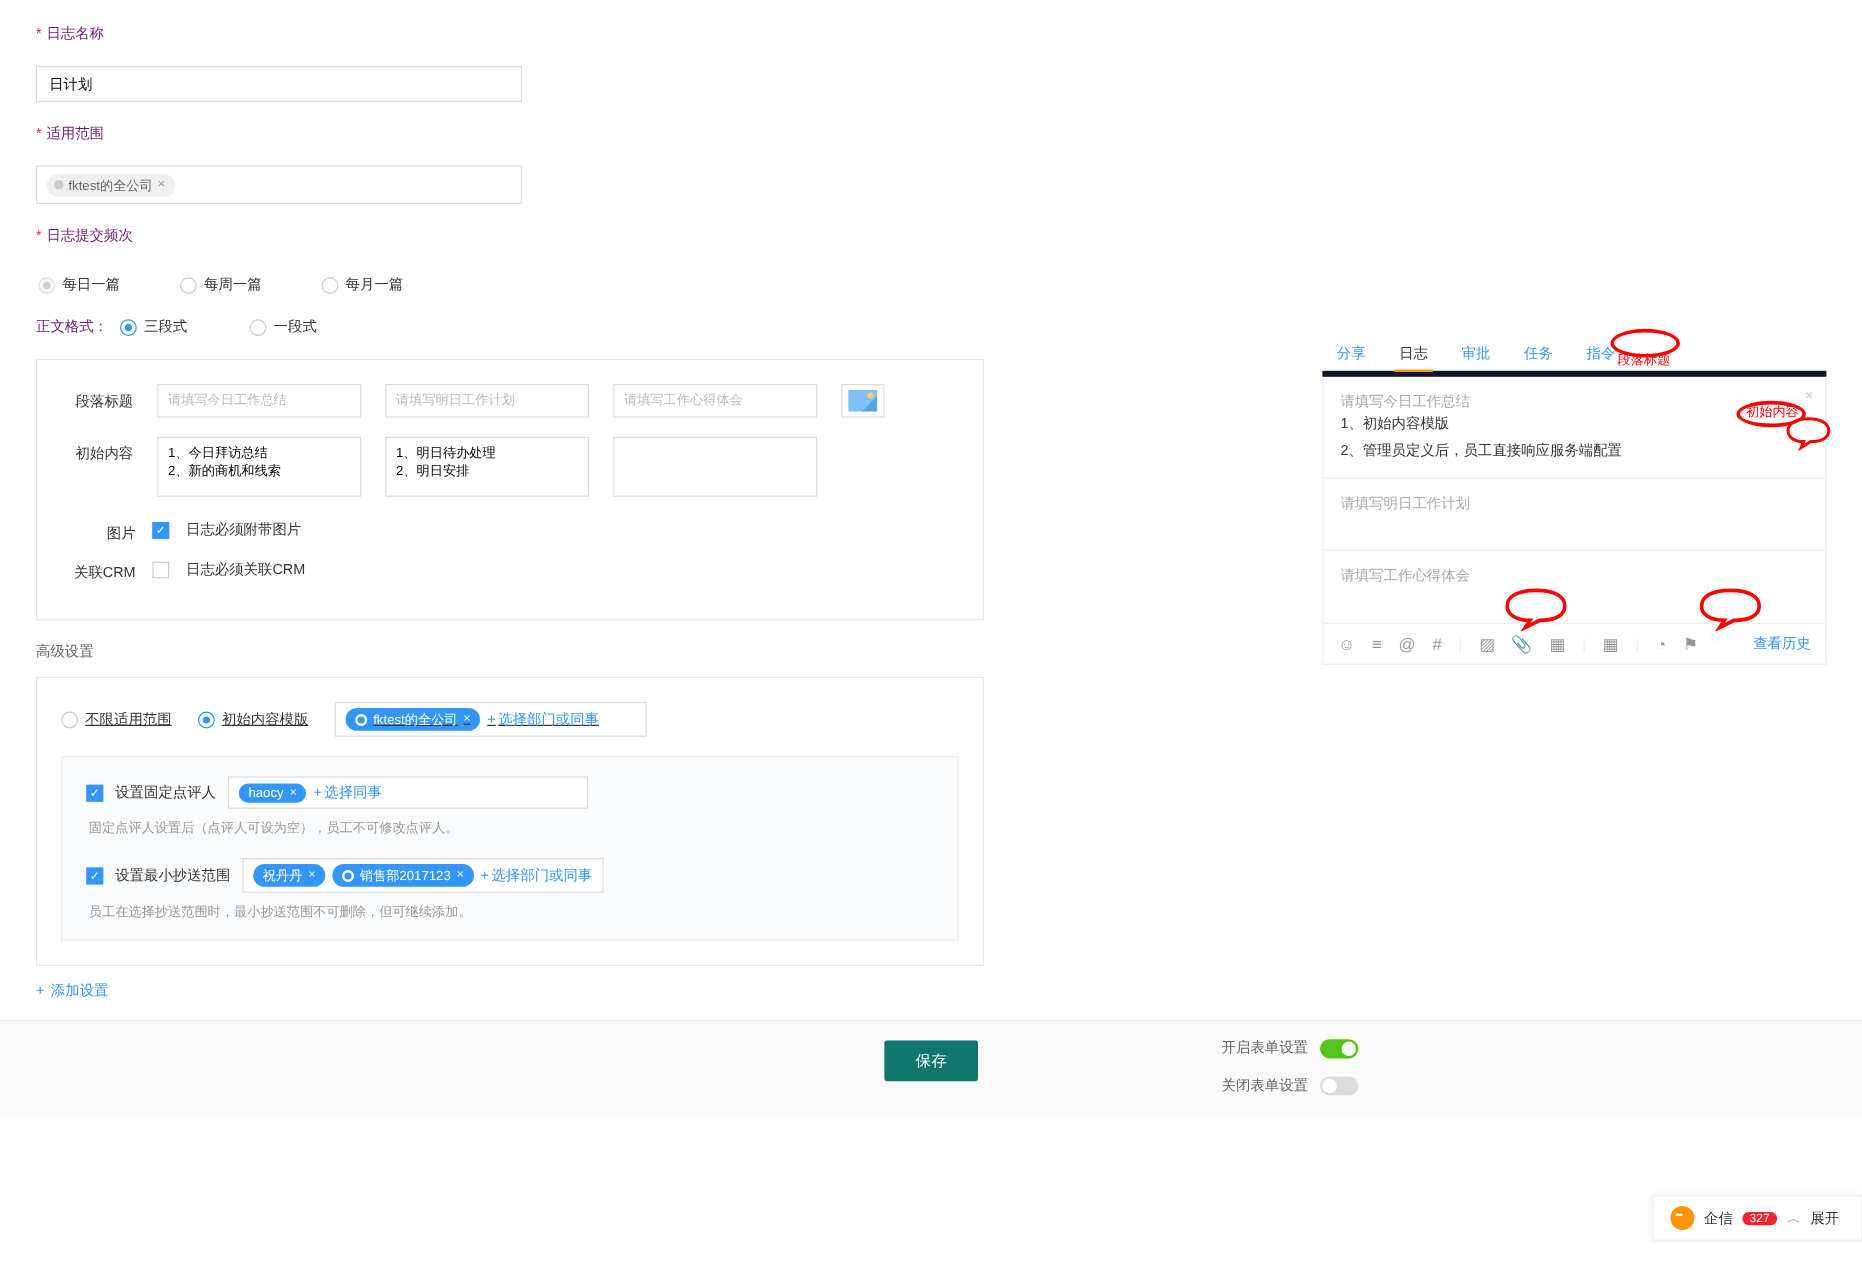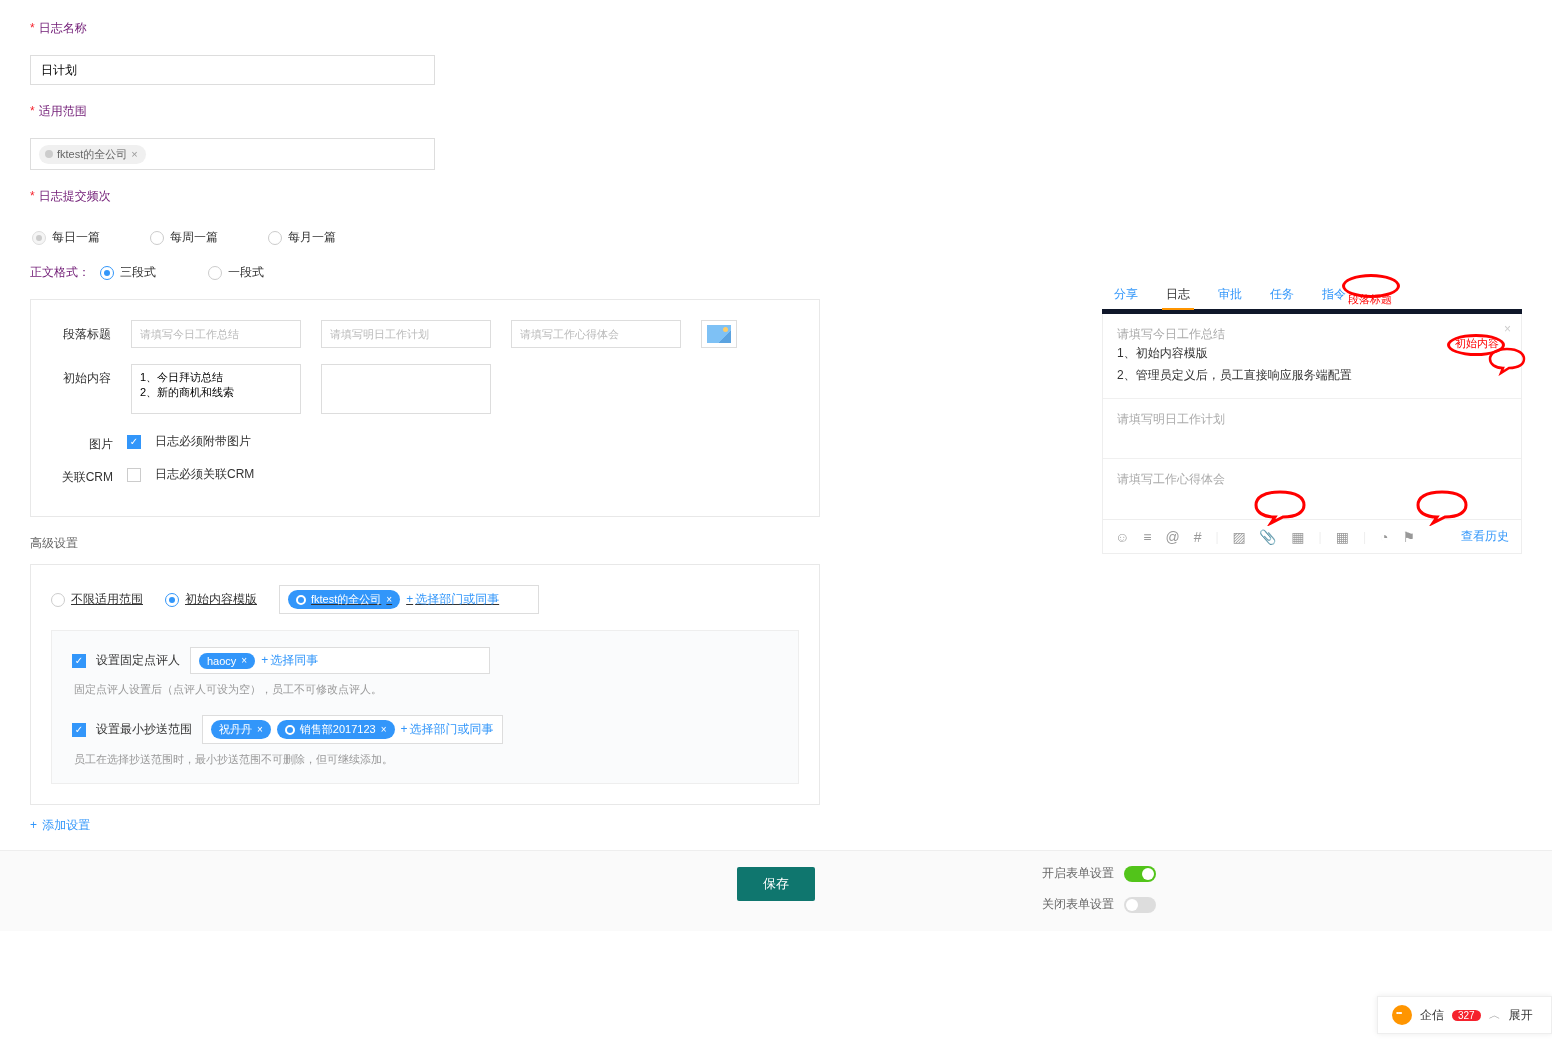--- a/index.html
+++ b/index.html
@@ -42,21 +42,21 @@
 .blue-pill .x2 { color: #fff; cursor:pointer; font-size:10px; }
 .link-btn { color: #3296fa; cursor: pointer; font-size: 12px; }
 .plus { color: #3296fa; margin-right: 2px; }
 .sub-section { border: 1px solid #eee; padding: 16px 20px; background:#fafbfc; margin-top:10px; }
 .sub-row { margin-bottom: 18px; }
 .sub-flex { display:flex; align-items:center; gap:10px; }
 .hint { color: #999; font-size: 11px; margin-top: 8px; margin-left: 2px; }
 .tag-input-box { border:1px solid #ddd; padding:4px 8px; display:flex; align-items:center; gap:6px; background:#fff; min-width:300px; }
 .footer { position:relative; background:#fafafa; margin-top:16px; padding:16px 0 30px; border-top:1px solid #eee; }
 .save-btn { background:#0f766e; color:#fff; border:none; padding:8px 26px; border-radius:2px; cursor:pointer; font-size:13px; display:block; margin:0 auto; }
-.toggle-row { position:absolute; right:396px; top:14px; display:flex; flex-direction:column; gap:14px; font-size:12px; color:#666; }
+.toggle-row { position:absolute; right:420px; top:14px; display:flex; flex-direction:column; gap:14px; font-size:12px; color:#666; }
 .toggle-item { display:flex; align-items:center; gap:10px; }
 .toggle { width:32px; height:16px; border-radius:8px; position:relative; cursor:pointer; }
 .toggle.on { background:#52c41a; }
 .toggle.off { background:#ddd; }
 .toggle::after { content:""; position:absolute; width:12px; height:12px; background:#fff; border-radius:50%; top:2px; }
 .toggle.on::after { right:2px; }
 .toggle.off::after { left:2px; }
 .add-link { color:#3296fa; cursor:pointer; margin-top:12px; display:inline-block; }
 
 
@@ -156,20 +156,22 @@
       <input class="col-input" placeholder="请填写明日工作计划" style="">
       <input class="col-input" placeholder="请填写工作心得体会" style="">
       <div class="img-placeholder">
           <div class="img-icon"></div>
         </div>
     </div>
     <div class="content-row">
       <div class="row-label">初始内容</div>
       <textarea class="col-textarea" style="">1、今日拜访总结
 2、新的商机和线索</textarea>
+      <textarea class="col-textarea" style="">1、明日待办处理
+2、明日安排</textarea>
       <textarea class="col-textarea" style=""></textarea>
     </div>
     <div class="check-row" style="margin-left:22px">
       <div class="row-label" style="width:40px">图片</div>
       <span class="checkbox checked">✓</span>
       <span>日志必须附带图片</span>
     </div>
     <div class="check-row" style="margin-left:0">
       <div class="row-label" style="width:62px">关联CRM</div>
       <span class="checkbox"></span>

